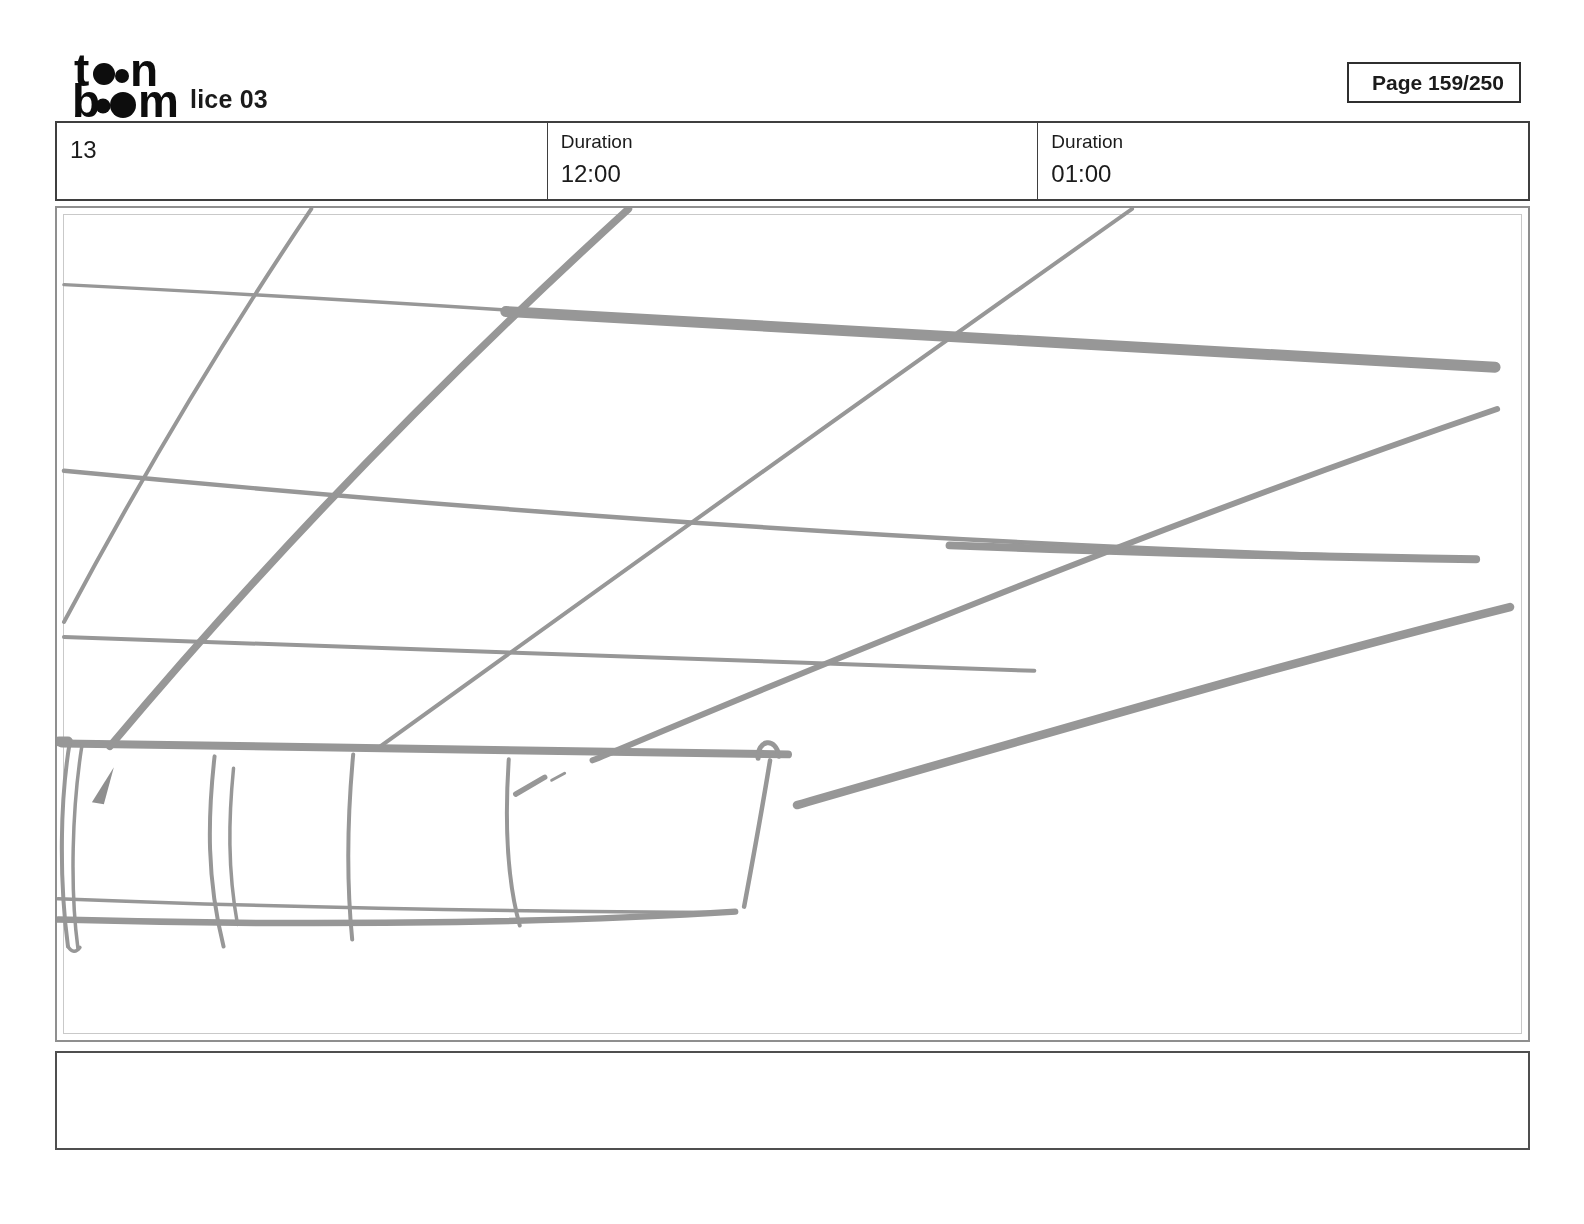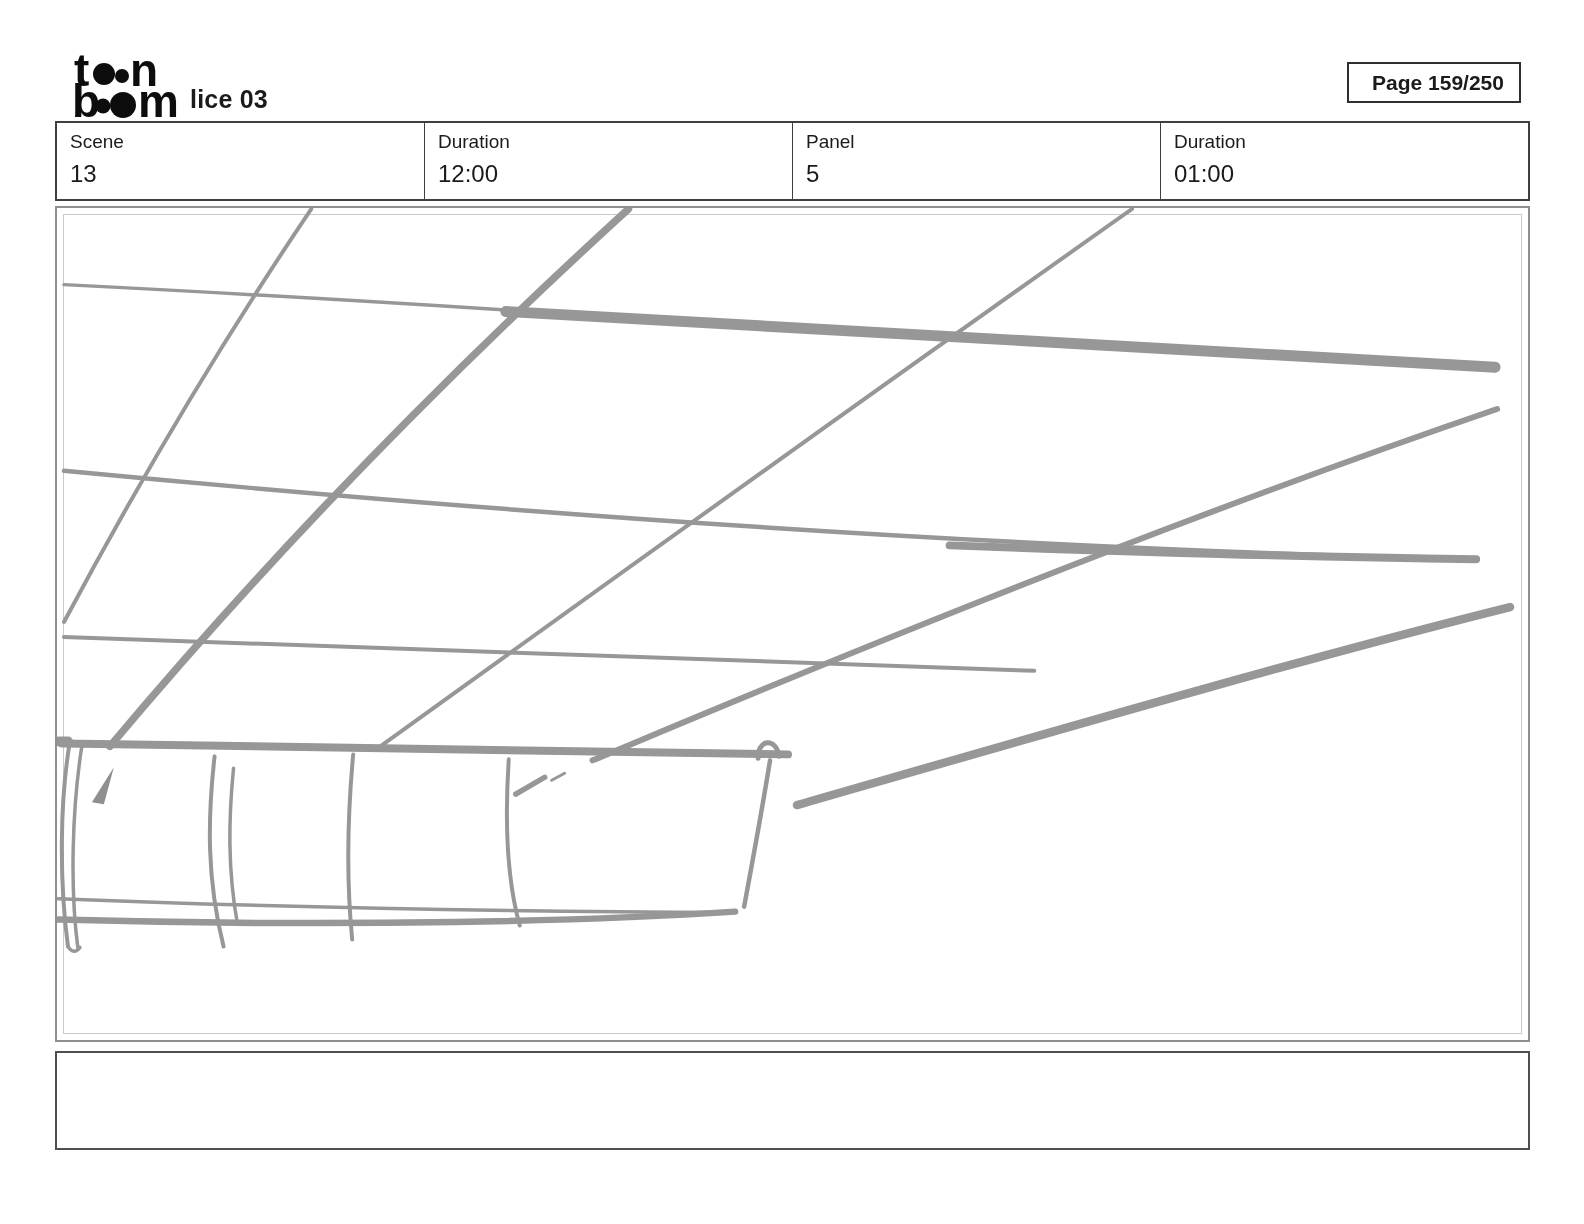--- a/index.html
+++ b/index.html
@@ -42,30 +42,25 @@
     <circle cx="51" cy="59" r="13" fill="#0d0d0d"></circle>
     <text x="66" y="71" font-size="46" font-weight="700" font-family="Liberation Sans, DejaVu Sans, sans-serif" fill="#0d0d0d">m</text>
   </svg>
 <div class="title">lice 03</div>
 <div class="page-badge">
   <span>Page 159/250</span>
 </div>
 
 <div class="info-table">
   <div class="info-cell">
-    <div class="info-label">Scene</div>
     <div class="info-value">13</div>
   </div>
   <div class="info-cell">
     <div class="info-label">Duration</div>
     <div class="info-value">12:00</div>
-  </div>
-  <div class="info-cell">
-    <div class="info-label">Panel</div>
-    <div class="info-value">5</div>
   </div>
   <div class="info-cell">
     <div class="info-label">Duration</div>
     <div class="info-value">01:00</div>
   </div>
 </div>
 
 <div class="panel">
   <div class="panel-inner"></div>
   <svg class="sketch" viewBox="55 206 1475 836" preserveAspectRatio="none">

